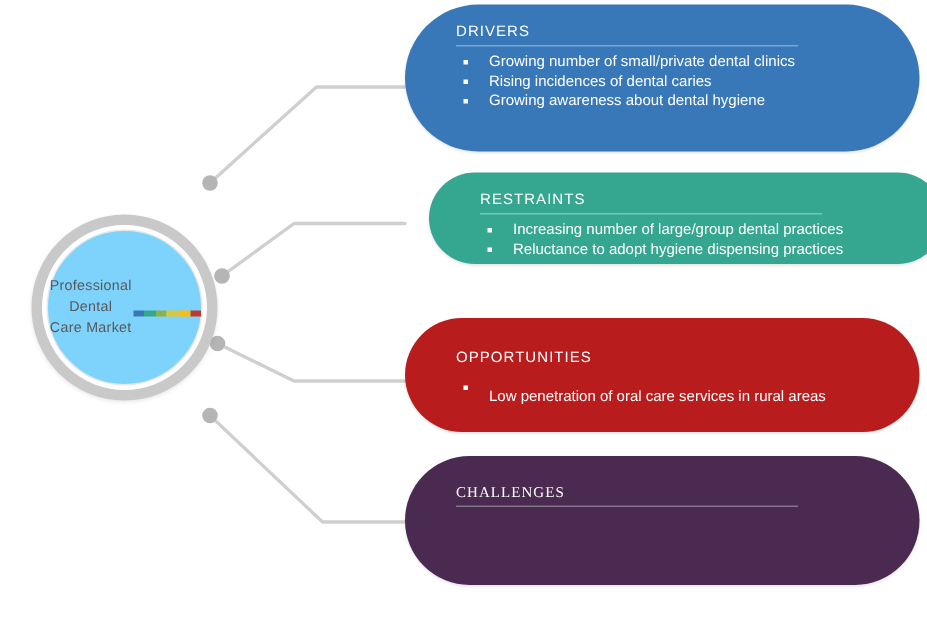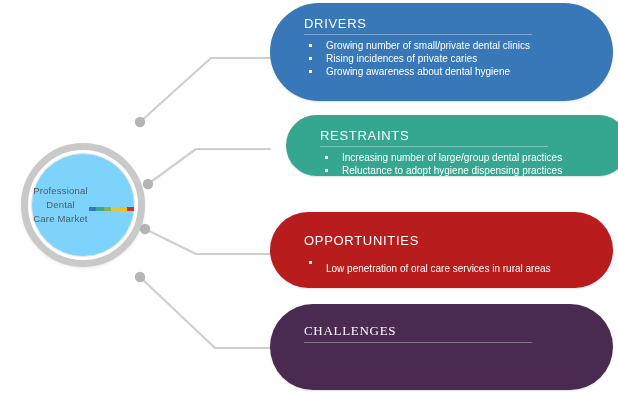--- a/index.html
+++ b/index.html
@@ -87,21 +87,21 @@
   
   .card {
     position: absolute;
     box-sizing: border-box;
     border-radius: 999px;
     color: #ffffff;
     padding: 9px 22px 9px 34px;
     box-shadow: 0 1px 2px rgba(0,0,0,0.12);
   }
   .card-title {
-    font-size: 13px;
+    font-size: 10px;
     letter-spacing: 0.7px;
     color: #ffffff;
     padding-bottom: 3px;
     margin-bottom: 4px;
     border-bottom: 1px solid rgba(255,255,255,0.34);
     width: 228px;
   }
   .card-list {
     list-style: none;
     margin: 0;
@@ -174,21 +174,21 @@
           <i style="background: rgb(252, 190, 13);"></i>
           <i style="background: rgb(192, 57, 43);"></i>
         </div>
     </div>
   </div>
 
   <div class="card" id="card-drivers" style="background: rgb(56, 120, 184);">
     <div class="card-title">DRIVERS</div>
     <ul class="card-list">
       <li><span class="bullet"></span><span>Growing number of small/private dental clinics</span></li>
-      <li><span class="bullet"></span><span>Rising incidences of private caries</span></li>
+      <li><span class="bullet"></span><span>Rising incidences of dental caries</span></li>
       <li><span class="bullet"></span><span>Growing awareness about dental hygiene</span></li>
     </ul>
   </div>
 
   <div class="card" id="card-restraints" style="background: rgb(53, 167, 145);">
     <div class="card-title">RESTRAINTS</div>
     <ul class="card-list">
       <li><span class="bullet"></span><span>Increasing number of large/group dental practices</span></li>
       <li><span class="bullet"></span><span>Reluctance to adopt hygiene dispensing practices</span></li>
     </ul>

